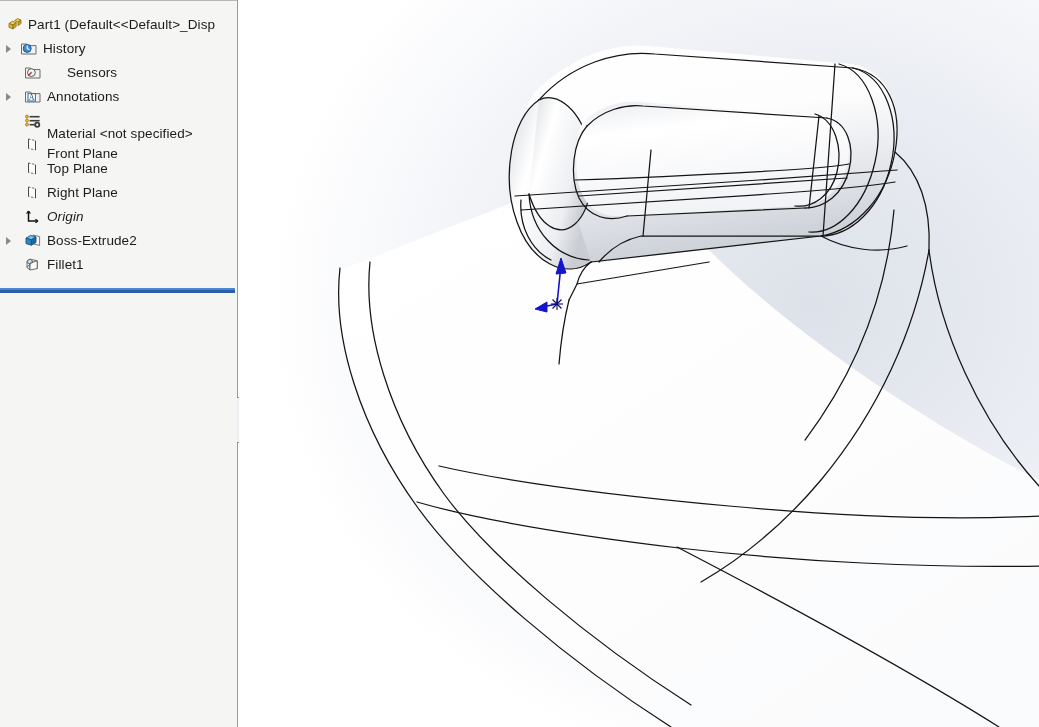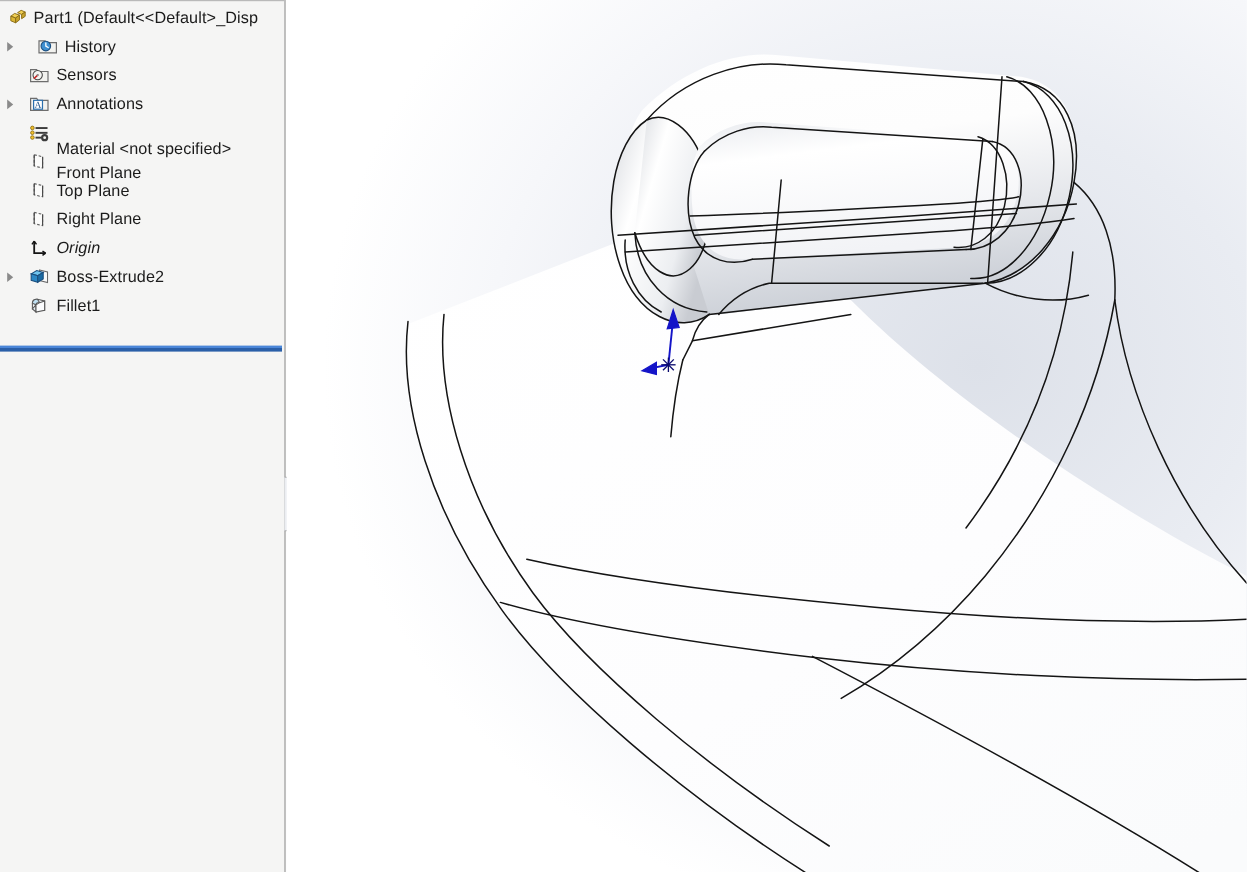--- a/index.html
+++ b/index.html
@@ -16,21 +16,21 @@
   #tree-panel{
     position:absolute;left:0;top:0;width:238px;height:727px;
     background:#f5f5f4;
     box-sizing:border-box;
     border-right:1px solid #9a9a9a;
     overflow:hidden;
   }
   #tree-top-rule{
     position:absolute;left:0;top:0;width:238px;height:1px;background:#b9b9b9;
   }
-  #tree-items{position:absolute;left:0;top:3px;width:280px;}
+  #tree-items{position:absolute;left:0;top:13px;width:280px;}
   .trow{
     position:relative;height:24px;display:flex;align-items:center;
     white-space:nowrap;
   }
   .arrow{
     position:absolute;left:6px;top:8px;width:0;height:0;
     border-left:5px solid #8a8a8a;
     border-top:4px solid transparent;
     border-bottom:4px solid transparent;
   }
@@ -98,33 +98,33 @@
             <path d="M3 7.5 L6.2 5.2 L10.2 6.6 L7 9 Z" fill="#f0cf52" stroke="#8a6d18" stroke-width="0.8"></path>
             <path d="M3 7.5 L7 9 L7 13 L3 11.3 Z" fill="#dcb734" stroke="#8a6d18" stroke-width="0.8"></path>
             <path d="M7 9 L10.2 6.6 L10.2 10.6 L7 13 Z" fill="#c8a42a" stroke="#8a6d18" stroke-width="0.8"></path>
             <path d="M8.6 4.6 L11.6 2.6 L15 4 L12 6 Z" fill="#f0cf52" stroke="#8a6d18" stroke-width="0.8"></path>
             <path d="M12 6 L15 4 L15 7.6 L12 9.6 Z" fill="#c8a42a" stroke="#8a6d18" stroke-width="0.8"></path>
           </svg>
         </span>
         <span class="lbl" style="margin-left:4px;">Part1  (Default&lt;&lt;Default&gt;_Disp</span>
       </div>
 
-      <div class="trow" style="padding-left:31px;">
+      <div class="trow" style="padding-left:20px;">
         <span class="arrow"></span>
         <span class="ico">
           <svg width="18" height="18" viewBox="0 0 18 18">
             <path d="M1.5 4 L6.5 4 L7.8 5.6 L16 5.6 L16 14 L1.5 14 Z" fill="#f2f2ef" stroke="#6d6d6d" stroke-width="1"></path>
             <circle cx="7.2" cy="8.4" r="4" fill="#3f8fd0" stroke="#1c4f80" stroke-width="0.9"></circle>
             <path d="M7.2 5.8 L7.2 8.4 L9.2 9.6" stroke="#ffffff" stroke-width="1.1" fill="none" stroke-linecap="round"></path>
           </svg>
         </span>
         <span class="lbl" style="margin-left:5px;">History</span>
       </div>
 
-      <div class="trow" style="padding-left:24px;">
+      <div class="trow" style="padding-left:24px;gap:20px;">
         <span class="ico">
           <svg width="18" height="18" viewBox="0 0 18 18">
             <path d="M1.5 4 L6.5 4 L7.8 5.6 L16 5.6 L16 14 L1.5 14 Z" fill="#f2f2ef" stroke="#6d6d6d" stroke-width="1"></path>
             <circle cx="7.4" cy="8.6" r="3.9" fill="#f4f4f2" stroke="#4a4a4a" stroke-width="0.9"></circle>
             <path d="M7.4 8.6 L4.6 11.2" stroke="#cc2222" stroke-width="1.3" stroke-linecap="round"></path>
             <circle cx="7.4" cy="8.6" r="0.9" fill="#8a8a8a"></circle>
           </svg>
         </span>
         <span class="lbl" style="margin-left:5px;">Sensors</span>
       </div>

